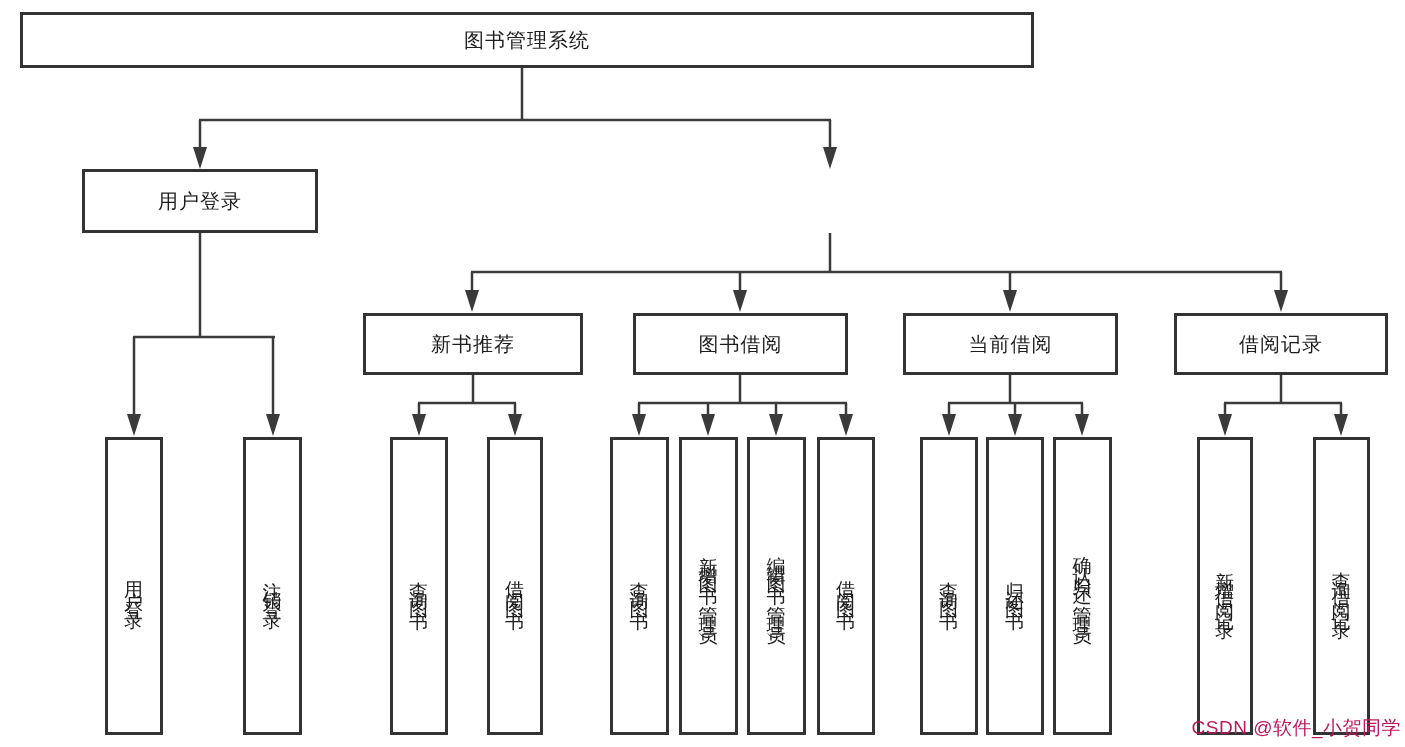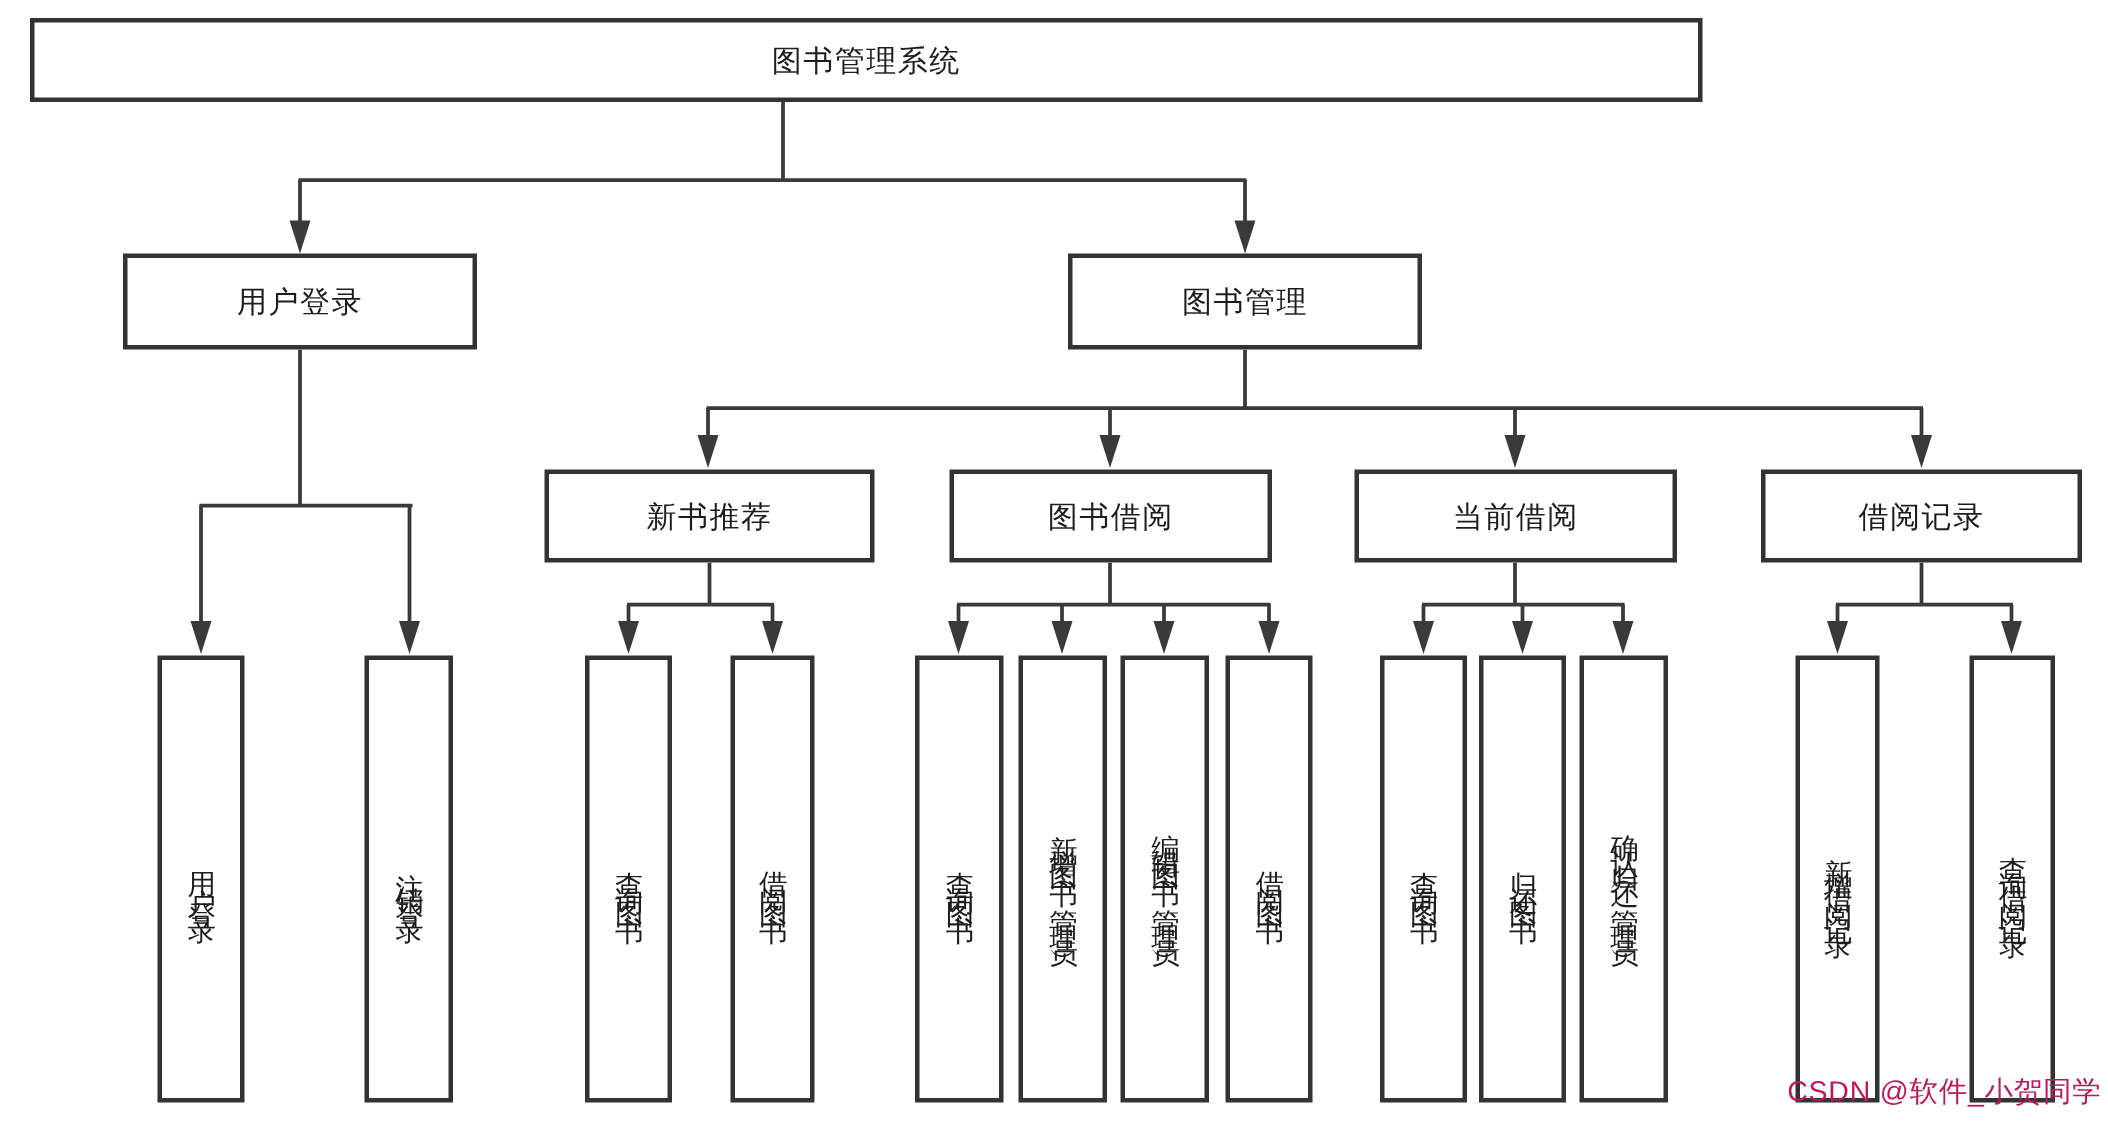--- a/index.html
+++ b/index.html
@@ -115,24 +115,23 @@
 
       <line x1="1281" y1="375" x2="1281" y2="404"></line>
       <line x1="1224" y1="403" x2="1342" y2="403"></line>
       <line x1="1225" y1="403" x2="1225" y2="424"></line>
       <polygon points="1218,414 1232,414 1225,436" stroke="none"></polygon>
       <line x1="1341" y1="403" x2="1341" y2="424"></line>
       <polygon points="1334,414 1348,414 1341,436" stroke="none"></polygon>
     </g>
   </svg>
 
-  <div class="node" style="left:20px; top:12px; width:1115px; height:56px;">图书管理系统</div>
+  <div class="node" style="left:20px; top:12px; width:1014px; height:56px;">图书管理系统</div>
 
   <div class="node" style="left:82px; top:169px; width:236px; height:64px;">用户登录</div>
-  <div class="node" style="left:712px; top:169px; width:236px; height:64px;">图书管理</div>
 
   <div class="node" style="left:633px; top:313px; width:215px; height:62px;">图书借阅</div>
   <div class="node" style="left:363px; top:313px; width:220px; height:62px;">新书推荐</div>
   <div class="node" style="left:1174px; top:313px; width:214px; height:62px;">借阅记录</div>
   <div class="node" style="left:903px; top:313px; width:215px; height:62px;">当前借阅</div>
 
   <div class="node vert" style="left:105px; top:437px; width:58px; height:298px;">用户登录</div>
   <div class="node vert" style="left:243px; top:437px; width:59px; height:298px;">注销登录</div>
 
   <div class="node vert" style="left:390px; top:437px; width:58px; height:298px;">查询图书</div>

